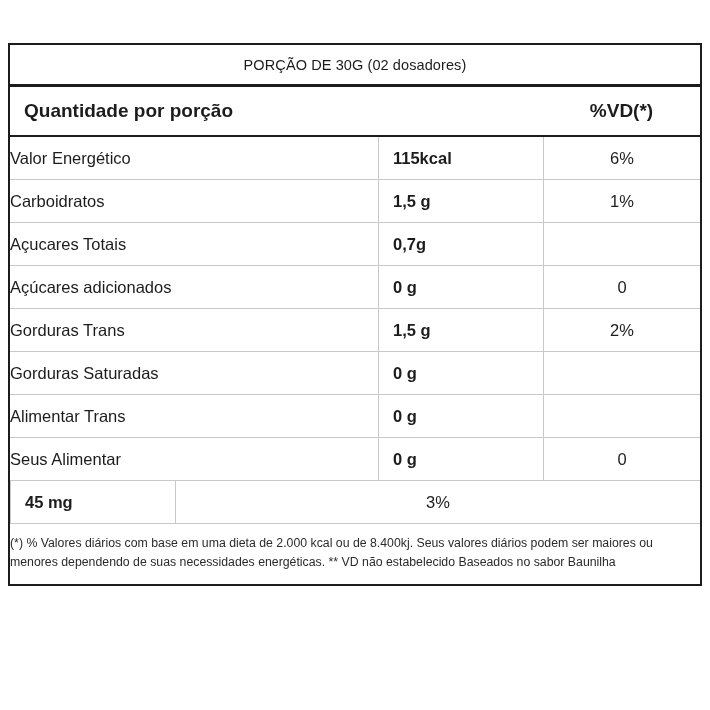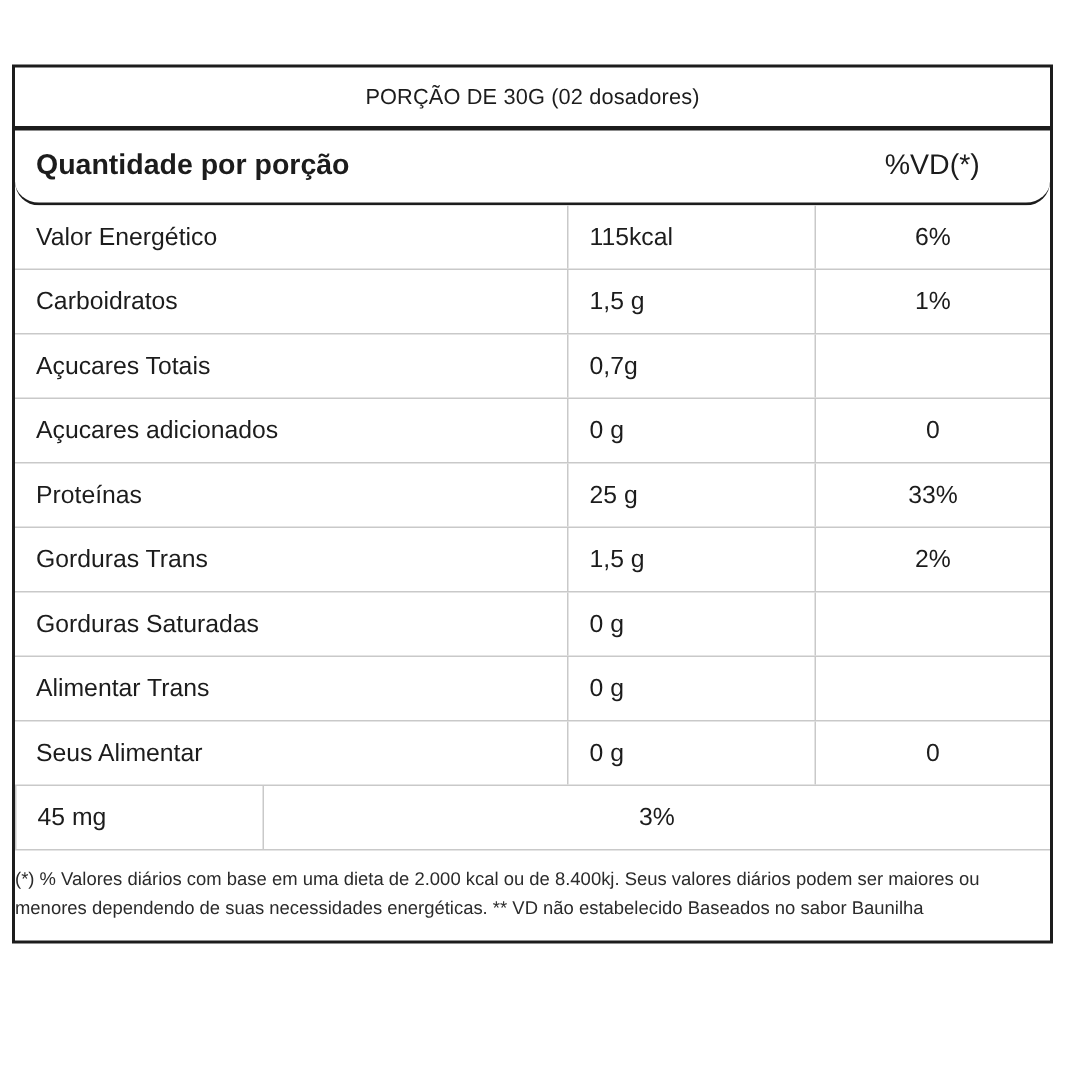--- a/index.html
+++ b/index.html
@@ -32,68 +32,67 @@
     color: #1c1c1c;
     padding: 12px 8px 11px 8px;
     border-bottom: 3px solid #1c1c1c;
     letter-spacing: 0.1px;
   }
   .header-row {
     display: flex;
     border-bottom: 2px solid #1c1c1c;
     align-items: center;
     height: 48px;
-    border-radius: 16px;
   }
   .header-row .h-name {
     flex: 0 0 368px;
     font-size: 19px;
     font-weight: bold;
     color: #1c1c1c;
     padding-left: 14px;
     box-sizing: border-box;
   }
   .header-row .h-amount {
     flex: 0 0 165px;
     box-sizing: border-box;
   }
   .header-row .h-vd {
     flex: 1;
     font-size: 19px;
-    font-weight: normal;
+    font-weight: bold;
     color: #1c1c1c;
     text-align: center;
     box-sizing: border-box;
   }
   .row {
     display: flex;
     height: 42px;
     border-bottom: 1px solid #c9c9c9;
   }
   .row:last-of-type {
     border-bottom: 2px solid #1c1c1c;
   }
   .cell-name {
     flex: 0 0 368px;
     font-size: 16.5px;
     color: #1c1c1c;
     display: flex;
     align-items: center;
-    padding-left: 14px;
     box-sizing: border-box;
   }
   .cell-amount {
     flex: 0 0 165px;
     font-size: 16.5px;
     color: #1c1c1c;
     display: flex;
     align-items: center;
     padding-left: 14px;
     box-sizing: border-box;
     border-left: 1px solid #c9c9c9;
+    font-weight: bold;
   }
   .cell-vd {
     flex: 1;
     font-size: 16.5px;
     color: #1c1c1c;
     display: flex;
     align-items: center;
     justify-content: center;
     box-sizing: border-box;
     border-left: 1px solid #c9c9c9;
@@ -128,28 +127,23 @@
       <div class="cell-name">Carboidratos</div>
       <div class="cell-amount">1,5 g</div>
       <div class="cell-vd">1%</div>
     </div>
     <div class="row">
       <div class="cell-name">Açucares Totais</div>
       <div class="cell-amount">0,7g</div>
       <div class="cell-vd"></div>
     </div>
     <div class="row">
-      <div class="cell-name">Açucares adicionados</div>
+      <div class="cell-name">Açúcares adicionados</div>
       <div class="cell-amount">0 g</div>
       <div class="cell-vd">0</div>
-    </div>
-    <div class="row">
-      <div class="cell-name">Proteínas</div>
-      <div class="cell-amount">25 g</div>
-      <div class="cell-vd">33%</div>
     </div>
     <div class="row">
       <div class="cell-name">Gorduras Trans</div>
       <div class="cell-amount">1,5 g</div>
       <div class="cell-vd">2%</div>
     </div>
     <div class="row">
       <div class="cell-name">Gorduras Saturadas</div>
       <div class="cell-amount">0 g</div>
       <div class="cell-vd"></div>

